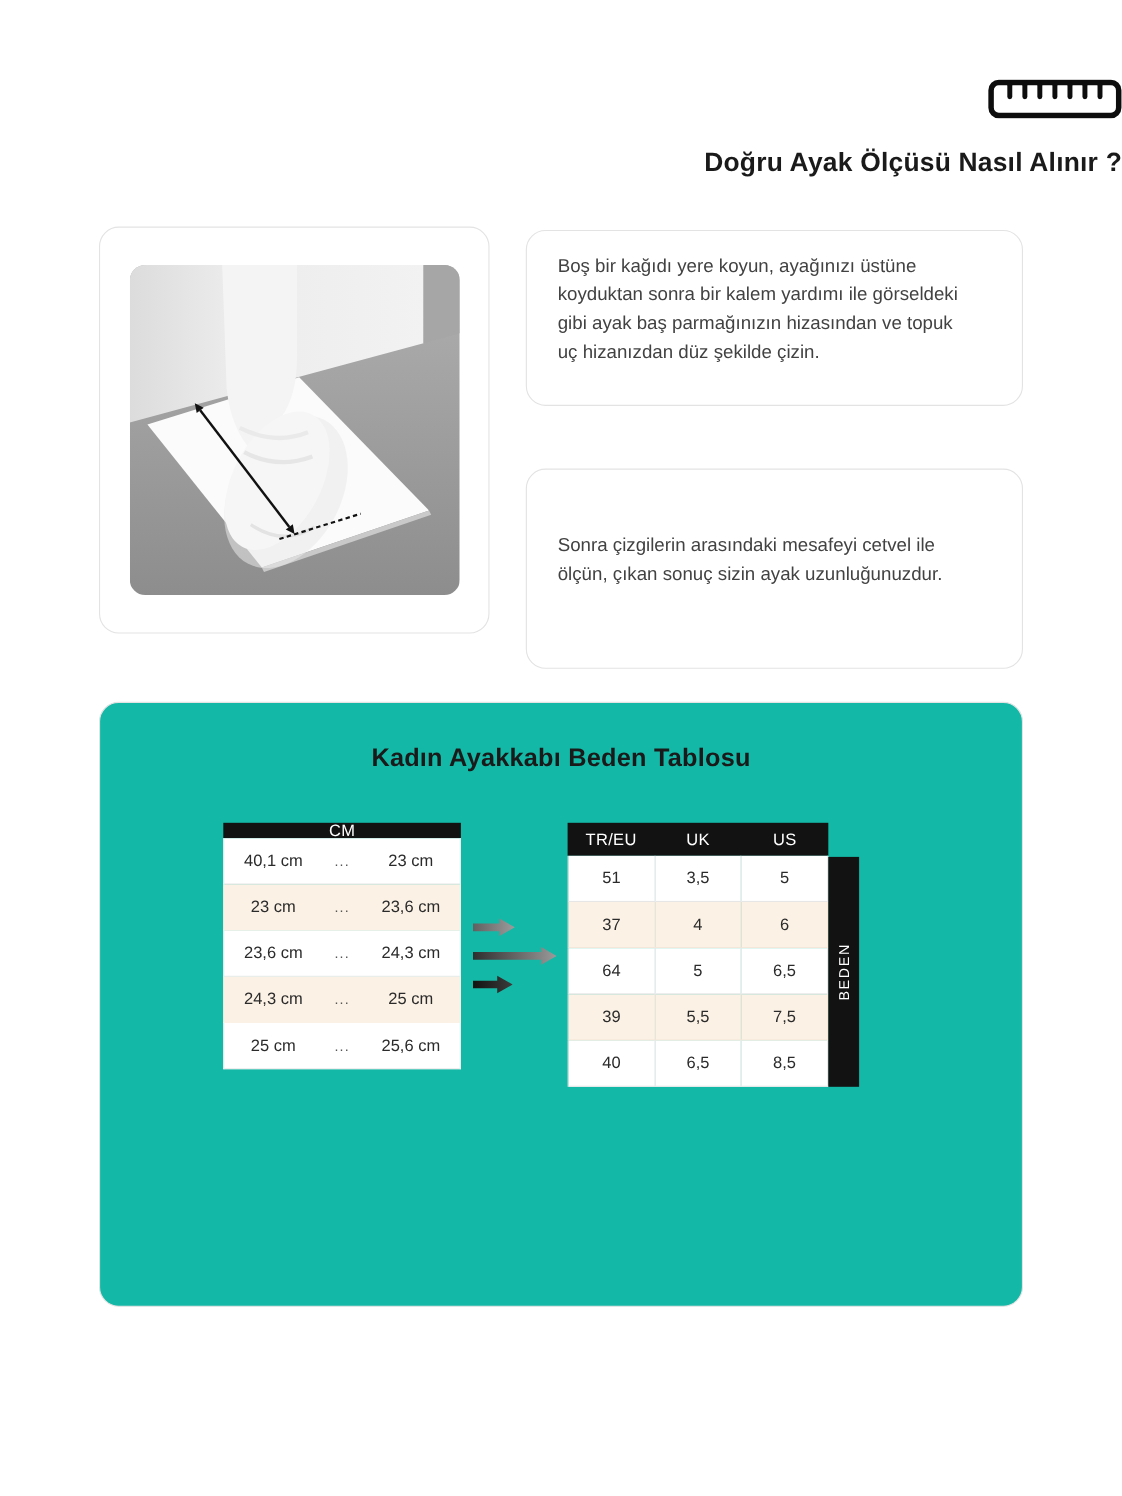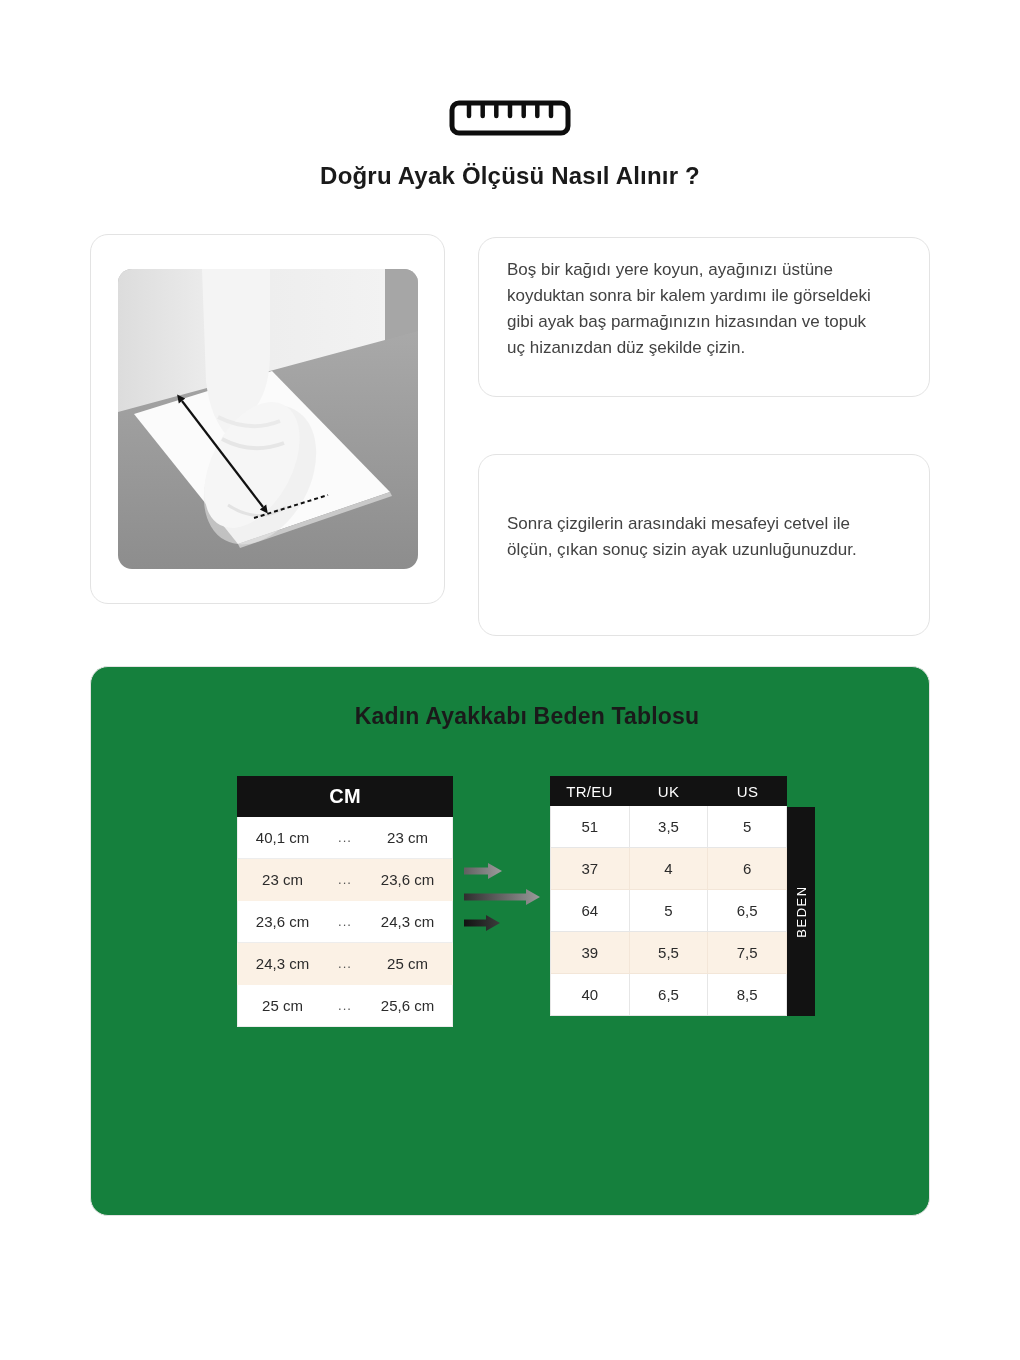--- a/index.html
+++ b/index.html
@@ -13,21 +13,21 @@
   *{box-sizing:border-box;}
   html,body{margin:0;padding:0;}
   body{
     width:1020px;height:1360px;background:#ffffff;
     font-family:"Liberation Sans",sans-serif;
     -webkit-font-smoothing:antialiased;
   }
   .page{position:relative;width:1020px;height:1360px;overflow:hidden;}
 
   
-  .header{padding-top:100px;text-align:center;}
+  .header{padding-top:72px;text-align:right;}
   .ruler-wrap{height:36px;}
   .page-title{
     margin:26px 0 0 0;font-size:24px;font-weight:700;color:var(--text-dark);
     letter-spacing:.2px;
   }
 
   
   .howto{display:flex;gap:33px;padding:0 90px;margin-top:44px;align-items:flex-start;}
   .photo-card{
     width:355px;height:370px;border:1px solid var(--card-border);border-radius:18px;
@@ -40,33 +40,33 @@
     padding:0 46px 16px 28px;color:var(--text-body);
     font-size:17px;line-height:26px;
   }
   .text-card p{margin:0;}
   .card1{height:160px;display:flex;align-items:center;}
   .card2{height:182px;display:flex;align-items:center;margin-top:40px;}
 
   
   .size-card{
     margin:30px 90px 0 90px;width:840px;height:550px;
-    border:1px solid var(--card-border);border-radius:18px;background:#15803d;padding-left:34px;
+    border:1px solid var(--card-border);border-radius:18px;background:#14b8a6;
   }
   .size-title{
     margin:36px 0 0 0;text-align:center;font-size:23px;font-weight:700;
     color:var(--text-dark);letter-spacing:.2px;
   }
   .tables-row{display:flex;align-items:flex-start;margin-top:46px;padding-left:112px;}
 
   .cm-table{width:216px;flex:none;font-size:15px;color:var(--text-table);}
   .tbl-header{
-    height:41px;background:var(--header-bg);color:#fff;
+    height:14px;background:var(--header-bg);color:#fff;
     display:flex;align-items:center;justify-content:center;
-    font-size:20px;font-weight:700;letter-spacing:.3px;
+    font-size:15px;font-weight:400;letter-spacing:.3px;
   }
   .cm-row{
     height:42px;display:flex;align-items:center;background:#fff;
     border:1px solid #ededed;border-top:none;
   }
   .cm-row.alt{background:var(--row-highlight);border-color:var(--row-highlight);}
   .cm-cell{flex:1;text-align:center;}
   .cm-dots{width:36px;text-align:center;color:#555;font-size:13px;letter-spacing:1px;}
 
   .arrows-box{width:97px;flex:none;display:flex;justify-content:center;padding-top:79px;line-height:0;}

